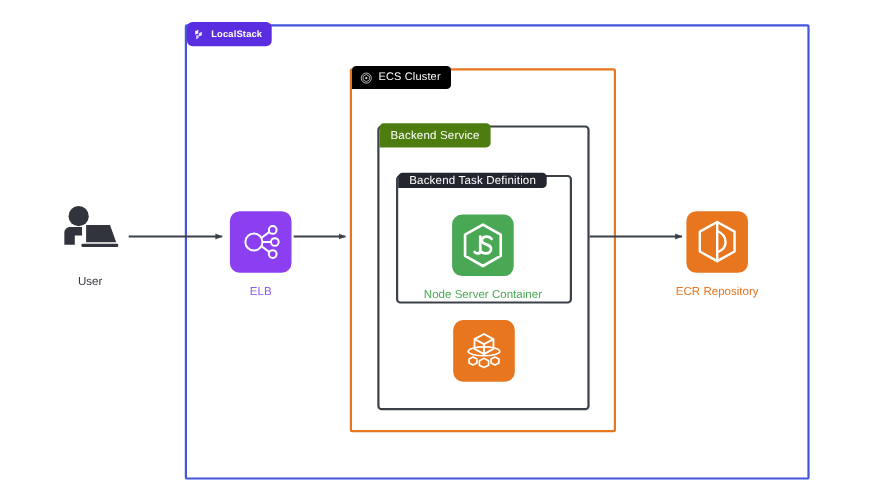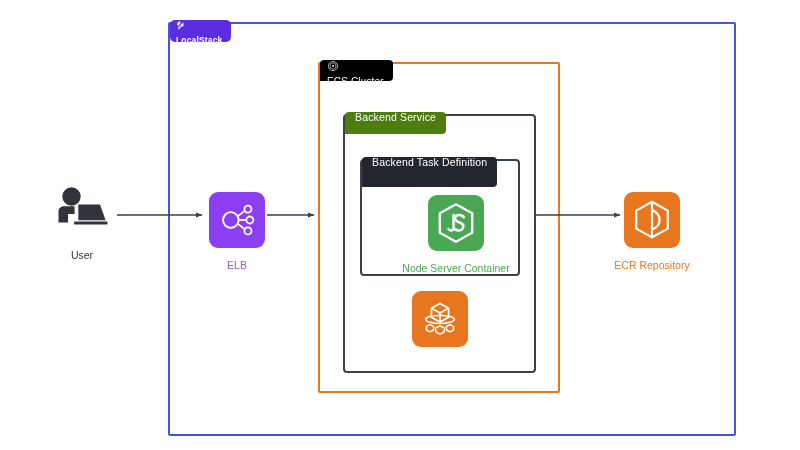--- a/index.html
+++ b/index.html
@@ -52,26 +52,25 @@
     left: 360px; top: 159px;
     width: 160px; height: 117px;
     border: 2px solid #3b4049;
     border-radius: 4px;
   }
 
   
   .badge {
     position: absolute;
     display: flex;
-    align-items: flex-start;
+    align-items: center;
     gap: 5px;
     box-sizing: border-box;
     white-space: nowrap;
     line-height: 1;
-    flex-direction: column;
   }
   .badge-label {
     color: #ffffff;
     letter-spacing: 0.15px;
   }
 
   .badge-localstack {
     left: 170px; top: 20px;
     height: 22px;
     padding: 0 9px 0 6px;
@@ -93,21 +92,21 @@
     left: 345px; top: 112px;
     height: 22px;
     padding: 0 10px;
     background: #4d7c0f;
     border-radius: 4px 4px 4px 0;
     font-size: 10.5px;
     font-weight: 400;
   }
   .badge-taskdef {
     left: 362px; top: 157px;
-    height: 30px;
+    height: 14px;
     padding: 0 10px;
     background: #23262e;
     border-radius: 4px 4px 4px 0;
     font-size: 10.5px;
     font-weight: 400;
   }
 
   
   .node {
     position: absolute;
@@ -127,21 +126,21 @@
     height: 56px;
     border-radius: 9px;
     display: flex;
     align-items: center;
     justify-content: center;
   }
 
   .node-user   { left: 46px;  top: 186px; width: 72px; }
   .node-elb    { left: 209px; top: 192px; width: 56px; }
   .node-ecr    { left: 624px; top: 192px; width: 56px; justify-content: flex-end; }
-  .node-node   { left: 428px; top: 195px; width: 56px; }
+  .node-node   { left: 411px; top: 195px; width: 56px; }
   .node-ecsico { left: 412px; top: 291px; width: 56px; }
 
   .node-user .node-caption { color: #31343c; }
   .node-elb  .node-caption { color: #8b5cf6; font-weight: 500; }
   .node-ecr  .node-caption { color: #e8761f; font-weight: 500; }
   .node-node .node-caption { color: #4aa855; font-weight: 500; }
 
   .tile-elb  { background: #8b3ff0; }
   .tile-ecr  { background: #e8761f; }
   .tile-node { background: #4aa855; }

